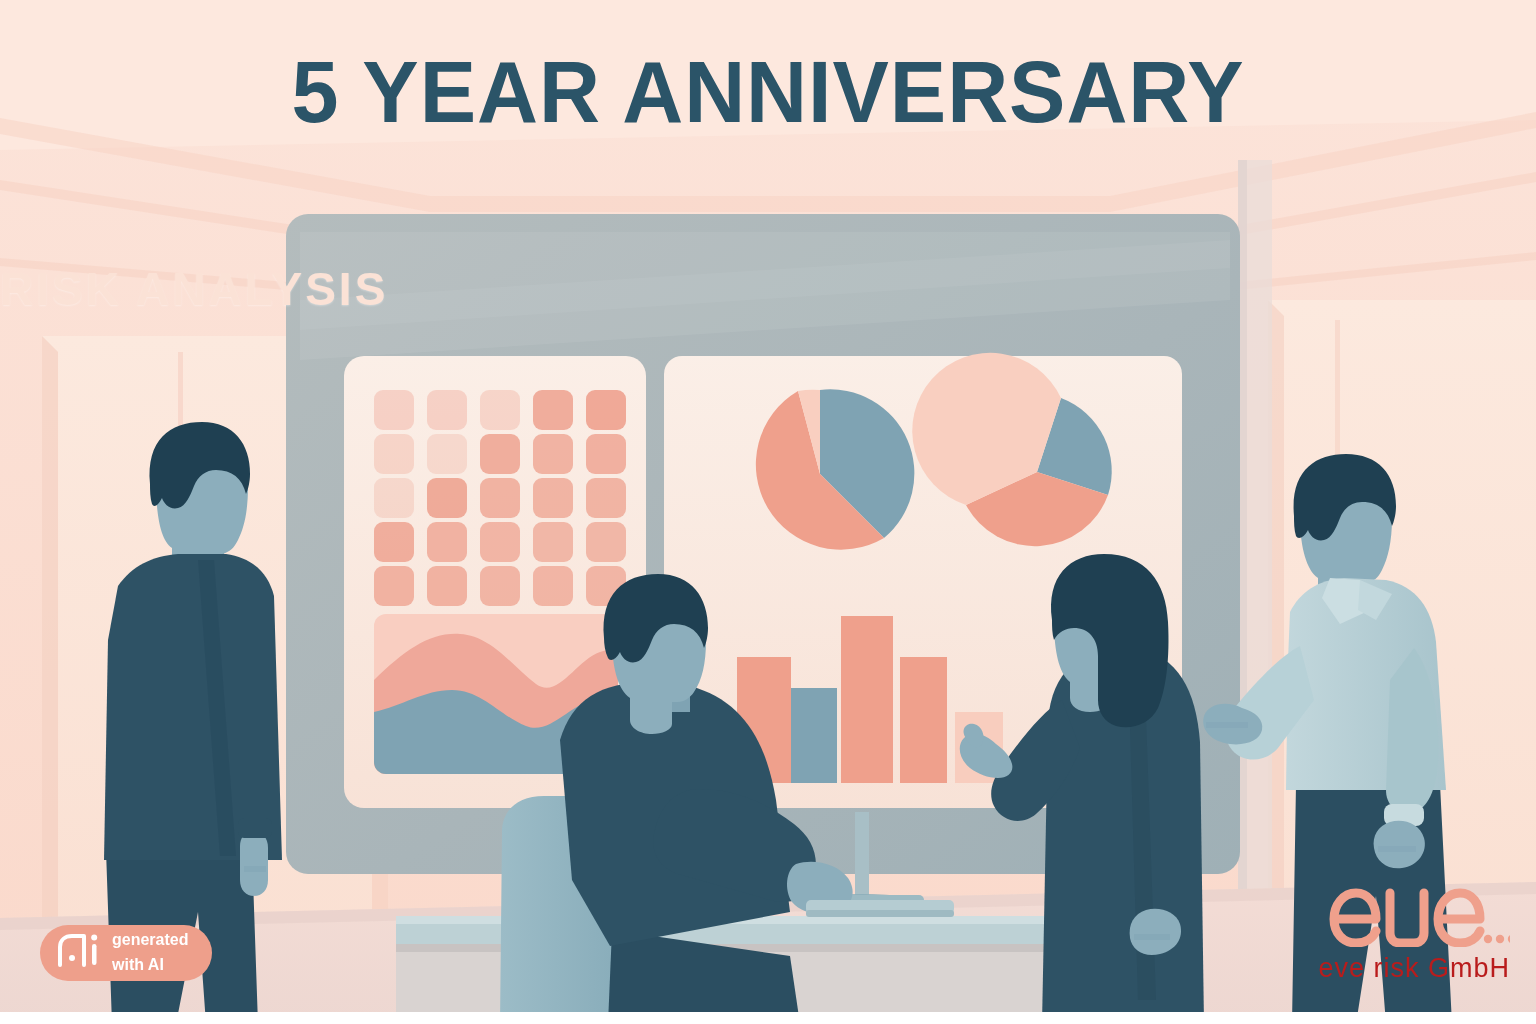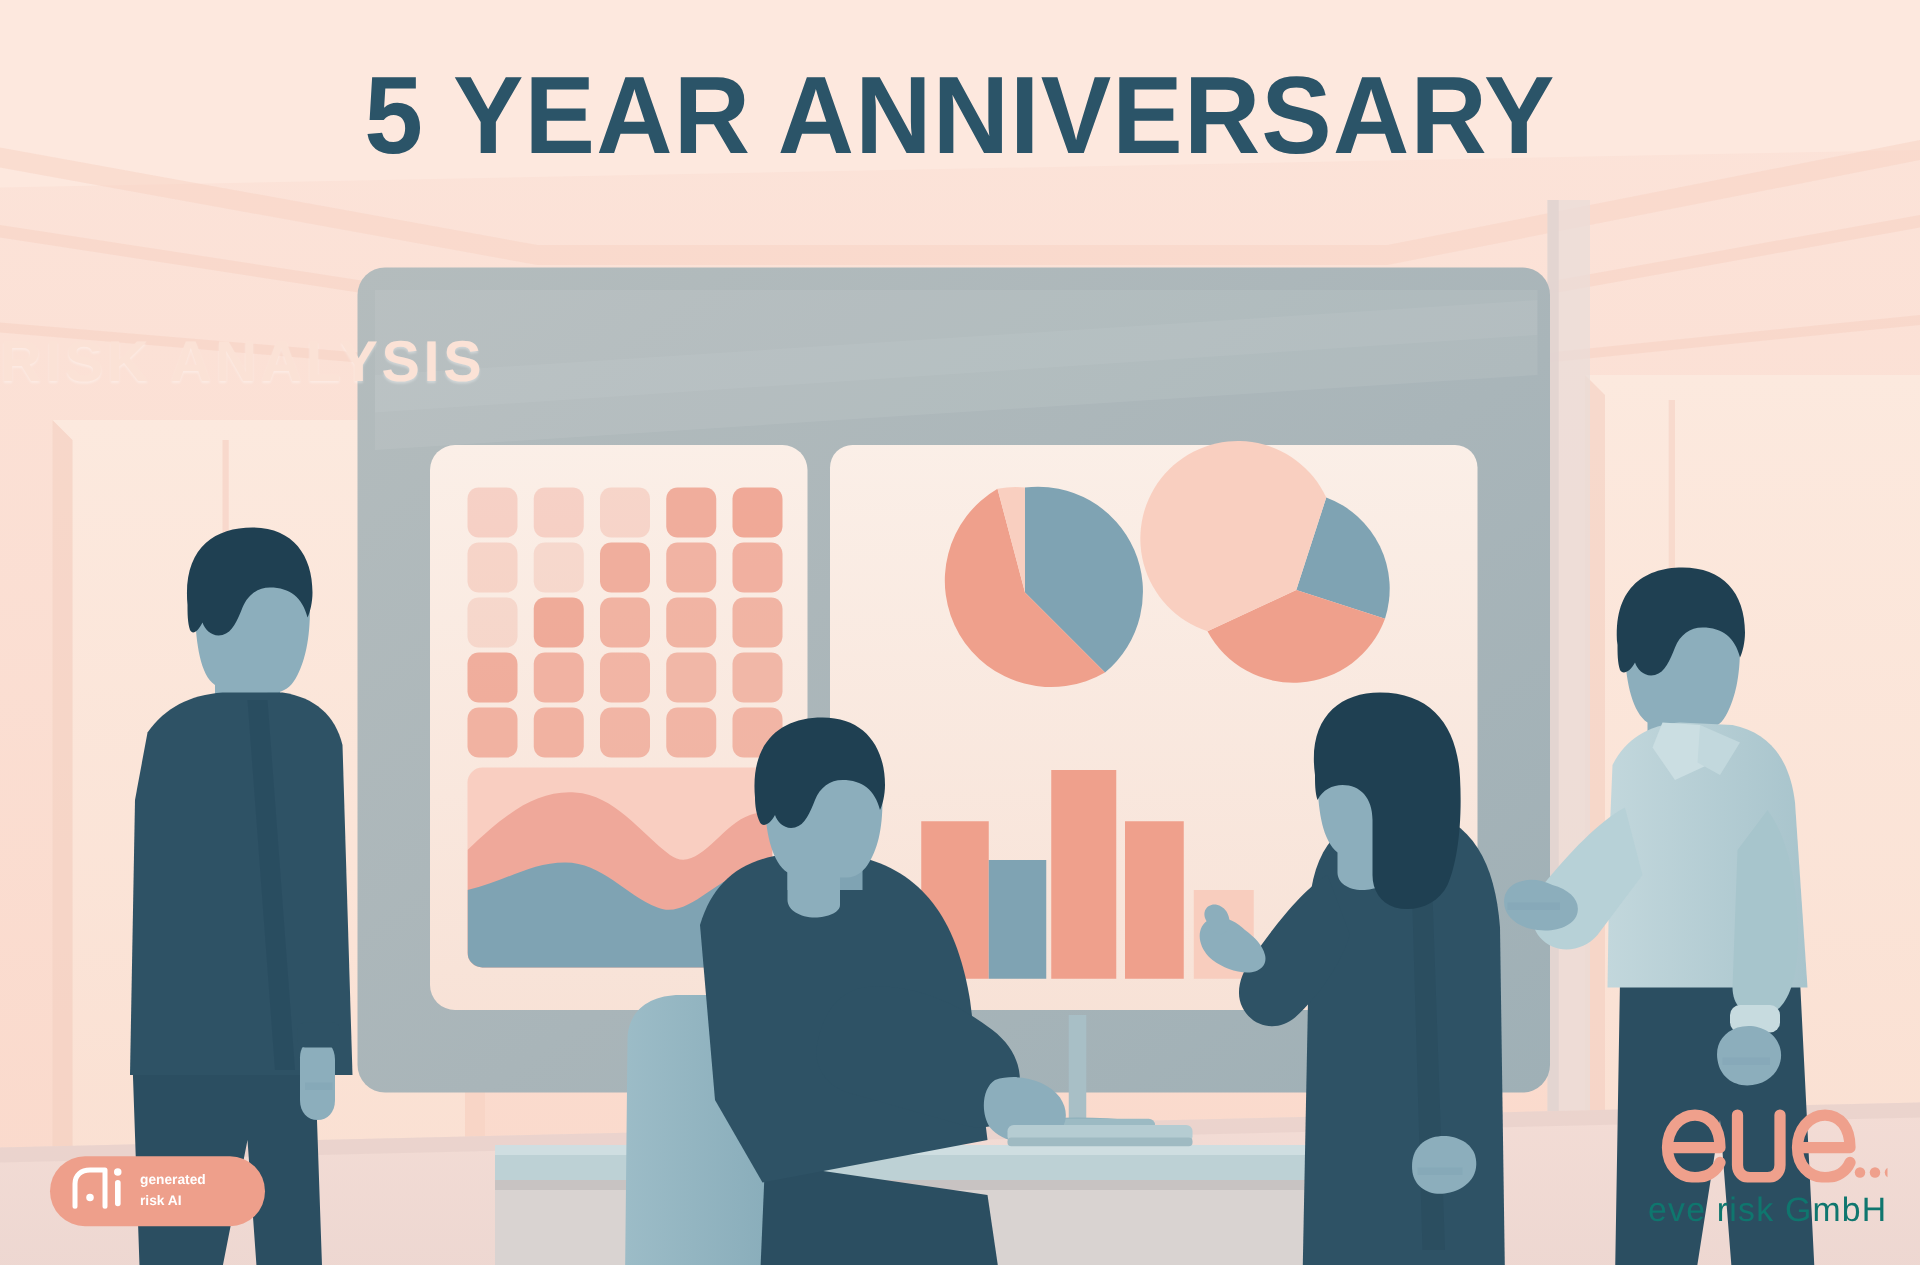--- a/index.html
+++ b/index.html
@@ -63,41 +63,41 @@
     background: #EE9F8B;
     display: flex;
     align-items: center;
     z-index: 60;
   }
   #ai-badge .ai-mark { width: 46px; margin-left: 16px; flex: none; }
   #ai-badge .ai-text {
     margin-left: 10px;
     color: #ffffff;
     font-family: "Liberation Sans", sans-serif;
-    font-size: 11px;
+    font-size: 16px;
     font-weight: bold;
     line-height: 1.55;
   }
 
   
   #brand-logo {
     position: absolute;
     right: 26px;
     bottom: 28px;
     z-index: 60;
     text-align: right;
   }
   #brand-logo .wordmark { display:block; }
   #brand-logo .tagline {
     display: block;
     margin-top: 2px;
     font-family: "Liberation Sans", sans-serif;
     font-size: 27px;
     letter-spacing: 1px;
-    color: #0f766e;
+    color: #b91c1c;
     text-align: right;
   }
 </style>
 </head>
 <body>
 
 <div id="stage">
 
   <svg class="layer" viewBox="0 0 1536 1024" xmlns="http://www.w3.org/2000/svg">
     <defs>
@@ -359,21 +359,21 @@
     <span class="ai-mark">
       <svg width="46" height="36" viewBox="0 0 46 36" xmlns="http://www.w3.org/2000/svg">
         <path d="M4,32 L4,14 C4,7 9,3 16,3 L28,3 L28,32" fill="none" stroke="#ffffff" stroke-width="4" stroke-linecap="round" stroke-linejoin="round"></path>
         <circle cx="16" cy="25" r="3" fill="#ffffff"></circle>
         <rect x="36" y="11" width="4.5" height="21" rx="2.2" fill="#ffffff"></rect>
         <circle cx="38.2" cy="4.5" r="3" fill="#ffffff"></circle>
       </svg>
     </span>
     <span class="ai-text">
       <span>generated</span><br>
-      <span>risk AI</span>
+      <span>with AI</span>
     </span>
   </div>
 
   <div id="brand-logo">
     <span class="wordmark">
       <svg width="182" height="72" viewBox="0 0 182 72" xmlns="http://www.w3.org/2000/svg">
 
         <path d="M8,44 L48,44 M48,44 C48,28 40,18 28,18 C15,18 6,30 6,44 C6,58 15,68 28,68 C38,68 45,63 48,56" fill="none" stroke="#EFA08C" stroke-width="9" stroke-linecap="round" stroke-linejoin="round"></path>
 
         <path d="M62,18 L62,58 C62,64 66,68 72,68 L86,68 C92,68 96,64 96,58 L96,18" fill="none" stroke="#EFA08C" stroke-width="9" stroke-linecap="round" stroke-linejoin="round"></path>

